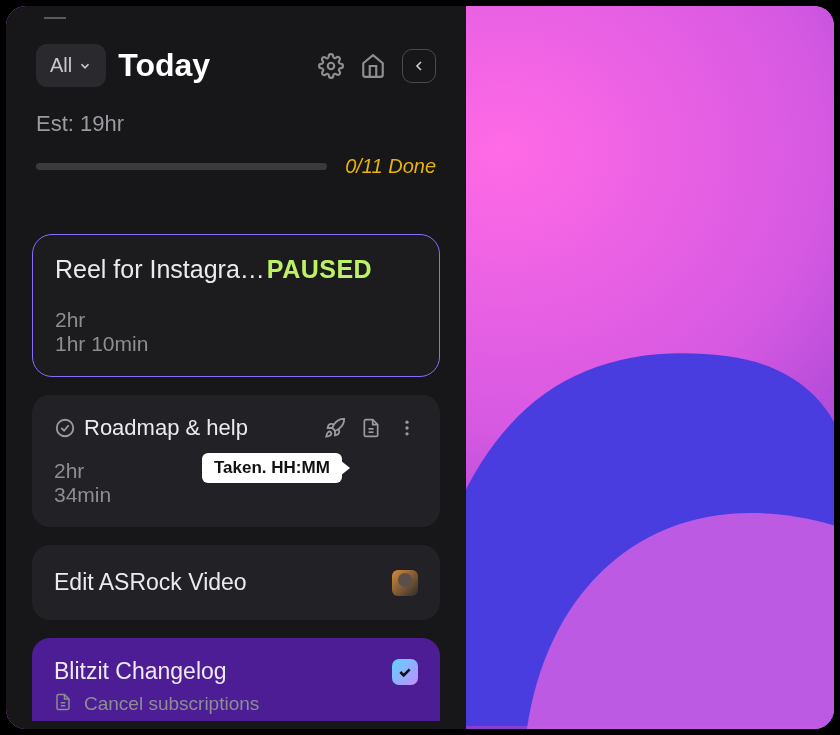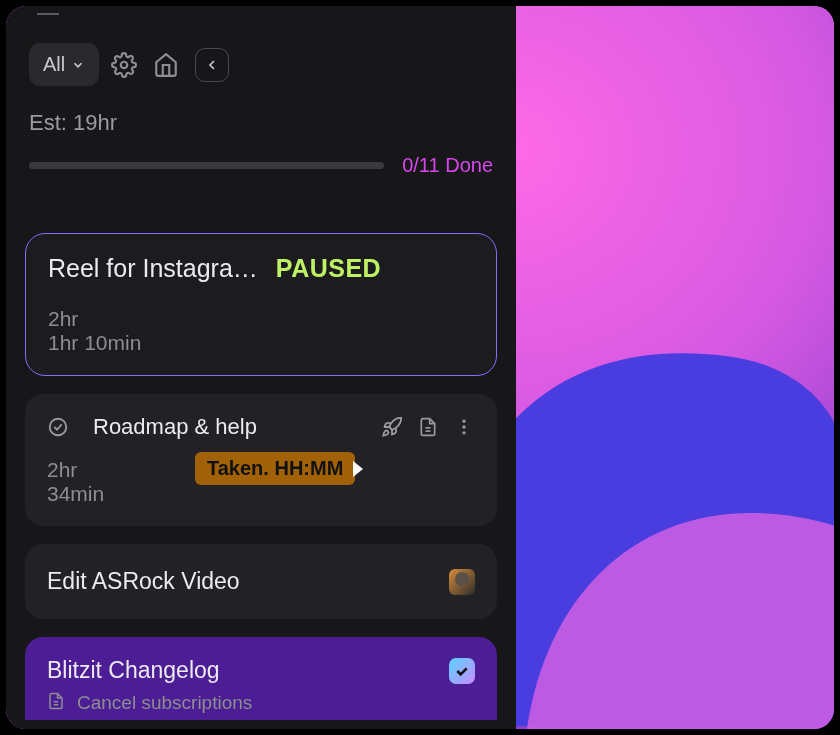--- a/index.html
+++ b/index.html
@@ -17,27 +17,27 @@
     inset: 6px;
     border-radius: 20px;
     overflow: hidden;
     background: linear-gradient(135deg, #8a3ec9 0%, #a64ed8 25%, #e85edb 55%, #f070e0 75%, #b84edb 100%);
   }
   .wallpaper svg { position:absolute; inset:0; width:100%; height:100%; }
   .panel {
     position: absolute;
     top: 6px;
     left: 6px;
-    width: 510px;
+    width: 460px;
     height: 723px;
     background: #171719;
     border-top-left-radius: 20px;
     border-bottom-left-radius: 20px;
     color: #e8e8ea;
-    padding: 1px;
+    padding: 8px;
     display: flex;
     flex-direction: column;
     overflow: hidden;
   }
   .win-handle {
     height: 14px;
     display:flex;
     align-items:center;
     padding-left: 30px;
   }
@@ -97,66 +97,66 @@
     align-items:center;
     gap: 18px;
     margin-top: 18px;
   }
   .bar-track {
     flex-grow:1;
     height: 7px;
     background: #3a3a3e;
     border-radius: 4px;
   }
-  .done-text { color:#d946ef; font-size:20px; }
+  .done-text { color:#eab308; font-size:20px;font-style:italic; }
 
   .tasklist {
     padding: 50px 18px 0 18px;
     display:flex;
     flex-direction:column;
     gap: 18px;
   }
   .task {
     background: #222226;
     border-radius: 18px;
     padding: 20px 22px;
   }
   .task.active {
     border: 1.5px solid #8a6cff;
     background: #1c1c1f;
     border-radius: 20px;
   }
   .task-row1 {
     display:flex;
     align-items:center;
-    gap: 24px;
+    gap: 8px;
     font-size: 25px;
   }
   .task-title { color:#eceaef; font-weight:400; white-space:nowrap; overflow:hidden; text-overflow:ellipsis; }
   .state-paused { color:#bef264; font-weight:800; letter-spacing:0.5px; margin-left:-6px; font-size:25px;}
   .task-row2 {
     display:flex;
     justify-content:space-between;
     margin-top: 24px;
     color:#8d8d92;
     font-size: 21px;
     flex-direction: column;
   }
   .task-small .task-row1 { font-size: 22px; }
   .task-small .task-row2 { margin-top: 18px; position:relative;}
   .task-actions { display:flex; align-items:center; gap: 14px; color:#9a9aa0; }
   .task-actions .icn { width:22px; height:22px; color:#9a9aa0; }
   .tooltip {
     position:absolute;
     left: 148px;
     top: -6px;
-    background:#a16207;
+    background:#ffffff;
     color:#111;
     font-weight:700;
-    font-size:20px;
+    font-size:17px;
     padding: 5px 12px;
     border-radius: 6px;
     text-align: right;
   }
   .tooltip::after {
     content:"";
     position:absolute;
     right:-8px;
     top: 50%;
     transform:translateY(-50%);
@@ -221,20 +221,21 @@
       <span></span>
     </div>
 
   <div class="header">
     <div class="filter-pill">
       <span>All</span>
       <svg width="14" height="14" viewBox="0 0 24 24" fill="none" stroke="currentColor" stroke-width="3">
           <polyline points="6 9 12 15 18 9"></polyline>
         </svg>
     </div>
+    <div class="title">Today</div>
     <div class="hdr-icons">
       <div class="icn">
         <svg width="26" height="26" viewBox="0 0 24 24" fill="none" stroke="currentColor" stroke-width="2">
             <circle cx="12" cy="12" r="3"></circle>
             <path d="M19.4 15a1.65 1.65 0 0 0 .33 1.82l.06.06a2 2 0 1 1-2.83 2.83l-.06-.06a1.65 1.65 0 0 0-1.82-.33 1.65 1.65 0 0 0-1 1.51V21a2 2 0 0 1-4 0v-.09a1.65 1.65 0 0 0-1-1.51 1.65 1.65 0 0 0-1.82.33l-.06.06a2 2 0 1 1-2.83-2.83l.06-.06a1.65 1.65 0 0 0 .33-1.82 1.65 1.65 0 0 0-1.51-1H3a2 2 0 0 1 0-4h.09a1.65 1.65 0 0 0 1.51-1 1.65 1.65 0 0 0-.33-1.82l-.06-.06a2 2 0 1 1 2.83-2.83l.06.06a1.65 1.65 0 0 0 1.82.33h0a1.65 1.65 0 0 0 1-1.51V3a2 2 0 0 1 4 0v.09a1.65 1.65 0 0 0 1 1.51h0a1.65 1.65 0 0 0 1.82-.33l.06-.06a2 2 0 1 1 2.83 2.83l-.06.06a1.65 1.65 0 0 0-.33 1.82v0a1.65 1.65 0 0 0 1.51 1H21a2 2 0 0 1 0 4h-.09a1.65 1.65 0 0 0-1.51 1z"></path>
           </svg>
       </div>
       <div class="icn">
         <svg width="26" height="26" viewBox="0 0 24 24" fill="none" stroke="currentColor" stroke-width="2">
             <path d="M3 9.5 L12 2 L21 9.5 V20a2 2 0 0 1-2 2H5a2 2 0 0 1-2-2z"></path>

